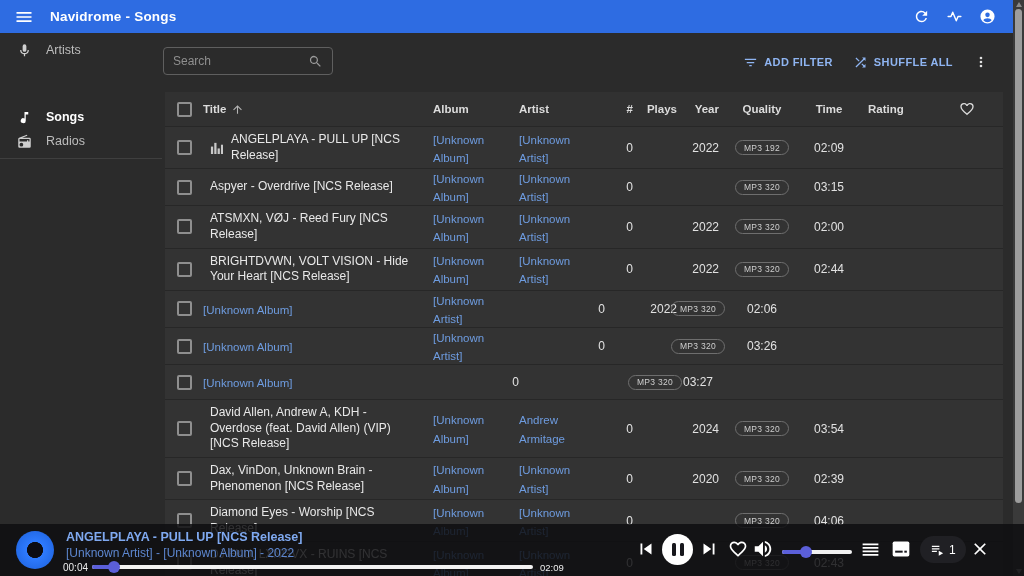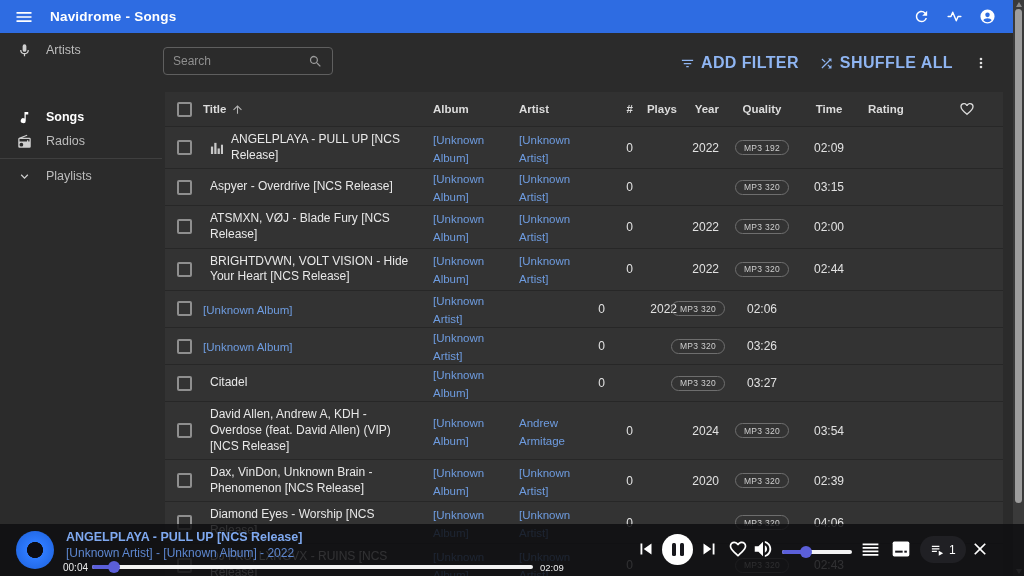--- a/index.html
+++ b/index.html
@@ -23,21 +23,21 @@
   .side-divider { border-top:1px solid #3f3f3f; margin:5px 0; }
 
   
   .content { position:absolute; left:165px; top:33px; right:19px; bottom:0; }
   .search-box { position:absolute; left:-2px; top:14px; width:170px; height:28px;
                 border:1px solid #5f5f5f; border-radius:4px; display:flex; align-items:center; padding:0 9px; }
   .search-box input { flex:1; background:transparent; border:0; outline:0; color:#ddd; font-size:12px; min-width:0; }
   .search-box input::placeholder { color:#8f8f8f; }
   .search-box svg { width:15px; height:15px; }
   .actions { position:absolute; top:21px; right:16px; display:flex; align-items:center; gap:20px; }
-  .act-btn { display:flex; align-items:center; gap:6px; color:#8fb5f2; font-size:16px; font-weight:bold;
+  .act-btn { display:flex; align-items:center; gap:6px; color:#8fb5f2; font-size:11px; font-weight:bold;
              letter-spacing:.4px; cursor:pointer; }
   .act-btn svg { width:15px; height:15px; }
   .kebab { width:16px; height:16px; cursor:pointer; }
 
   
   .table { position:absolute; left:0; right:2px; top:59px; }
   .trow { display:grid;
           grid-template-columns:38px 230px 86px 86px 28px 44px 42px 86px 48px 77px 1fr;
           align-items:center; background:#333333; border-bottom:1px solid #272727; min-height:35px; }
   .thead { background:#313131; font-size:11.5px; font-weight:bold; color:#dcdcdc; height:35px; }
@@ -138,26 +138,20 @@
       </svg>
     <span>Songs</span>
   </div>
   <div class="side-item">
     <svg viewBox="0 0 24 24" fill="#cfcfcf">
         <path d="M3.24 6.15A2 2 0 0 0 2 8v12a2 2 0 0 0 2 2h16a2 2 0 0 0 2-2V8a2 2 0 0 0-2-2H8.3l8.26-3.34L15.88 1 3.24 6.15zM7 20a3 3 0 1 1 0-6 3 3 0 0 1 0 6zm13-8h-2v-2h-2v2H4V8h16v4z"></path>
       </svg>
     <span>Radios</span>
   </div>
   <div class="side-divider"></div>
-  <div class="side-item">
-    <svg viewBox="0 0 24 24" fill="#cfcfcf">
-        <path d="M7.41 8.59 12 13.17l4.59-4.58L18 10l-6 6-6-6 1.41-1.41z"></path>
-      </svg>
-    <span>Playlists</span>
-  </div>
 </div>
 
 <div class="content">
 
   <div class="search-box">
     <input placeholder="Search" style="">
     <svg viewBox="0 0 24 24" fill="#9a9a9a">
         <path d="M15.5 14h-.79l-.28-.27a6.5 6.5 0 1 0-.7.7l.27.28v.79l5 4.99L20.49 19l-4.99-5zm-6 0A4.5 4.5 0 1 1 14 9.5 4.5 4.5 0 0 1 9.5 14z"></path>
       </svg>
   </div>
@@ -250,21 +244,21 @@
     <span class="c-time">03:15</span>
     <span class="c-rating"></span>
     <span class="c-heart"></span>
   </div>
         <div class="trow">
     <span class="c-check">
             <span class="checkbox"></span>
           </span>
     <span class="c-title">
 
-      <span>ATSMXN, VØJ - Blade Fury [NCS Release]</span>
+      <span>ATSMXN, VØJ - Reed Fury [NCS Release]</span>
     </span>
     <span class="c-album"><a>[Unknown Album]</a></span>
     <span class="c-artist"><a>[Unknown Artist]</a></span>
     <span class="c-num">0</span>
     <span class="c-num"></span>
     <span class="c-num">2022</span>
     <span class="c-quality">
             <span class="chip">MP3 320</span>
           </span>
     <span class="c-time">02:00</span>
@@ -320,24 +314,20 @@
             <span class="chip">MP3 320</span>
           </span>
     <span class="c-time">03:26</span>
     <span class="c-rating"></span>
     <span class="c-heart"></span>
   </div>
         <div class="trow">
     <span class="c-check">
             <span class="checkbox"></span>
           </span>
-    <span class="c-title">
-
-      <span>Citadel</span>
-    </span>
     <span class="c-album"><a>[Unknown Album]</a></span>
     <span class="c-num">0</span>
     <span class="c-num"></span>
     <span class="c-num"></span>
     <span class="c-quality">
             <span class="chip">MP3 320</span>
           </span>
     <span class="c-time">03:27</span>
     <span class="c-rating"></span>
     <span class="c-heart"></span>

